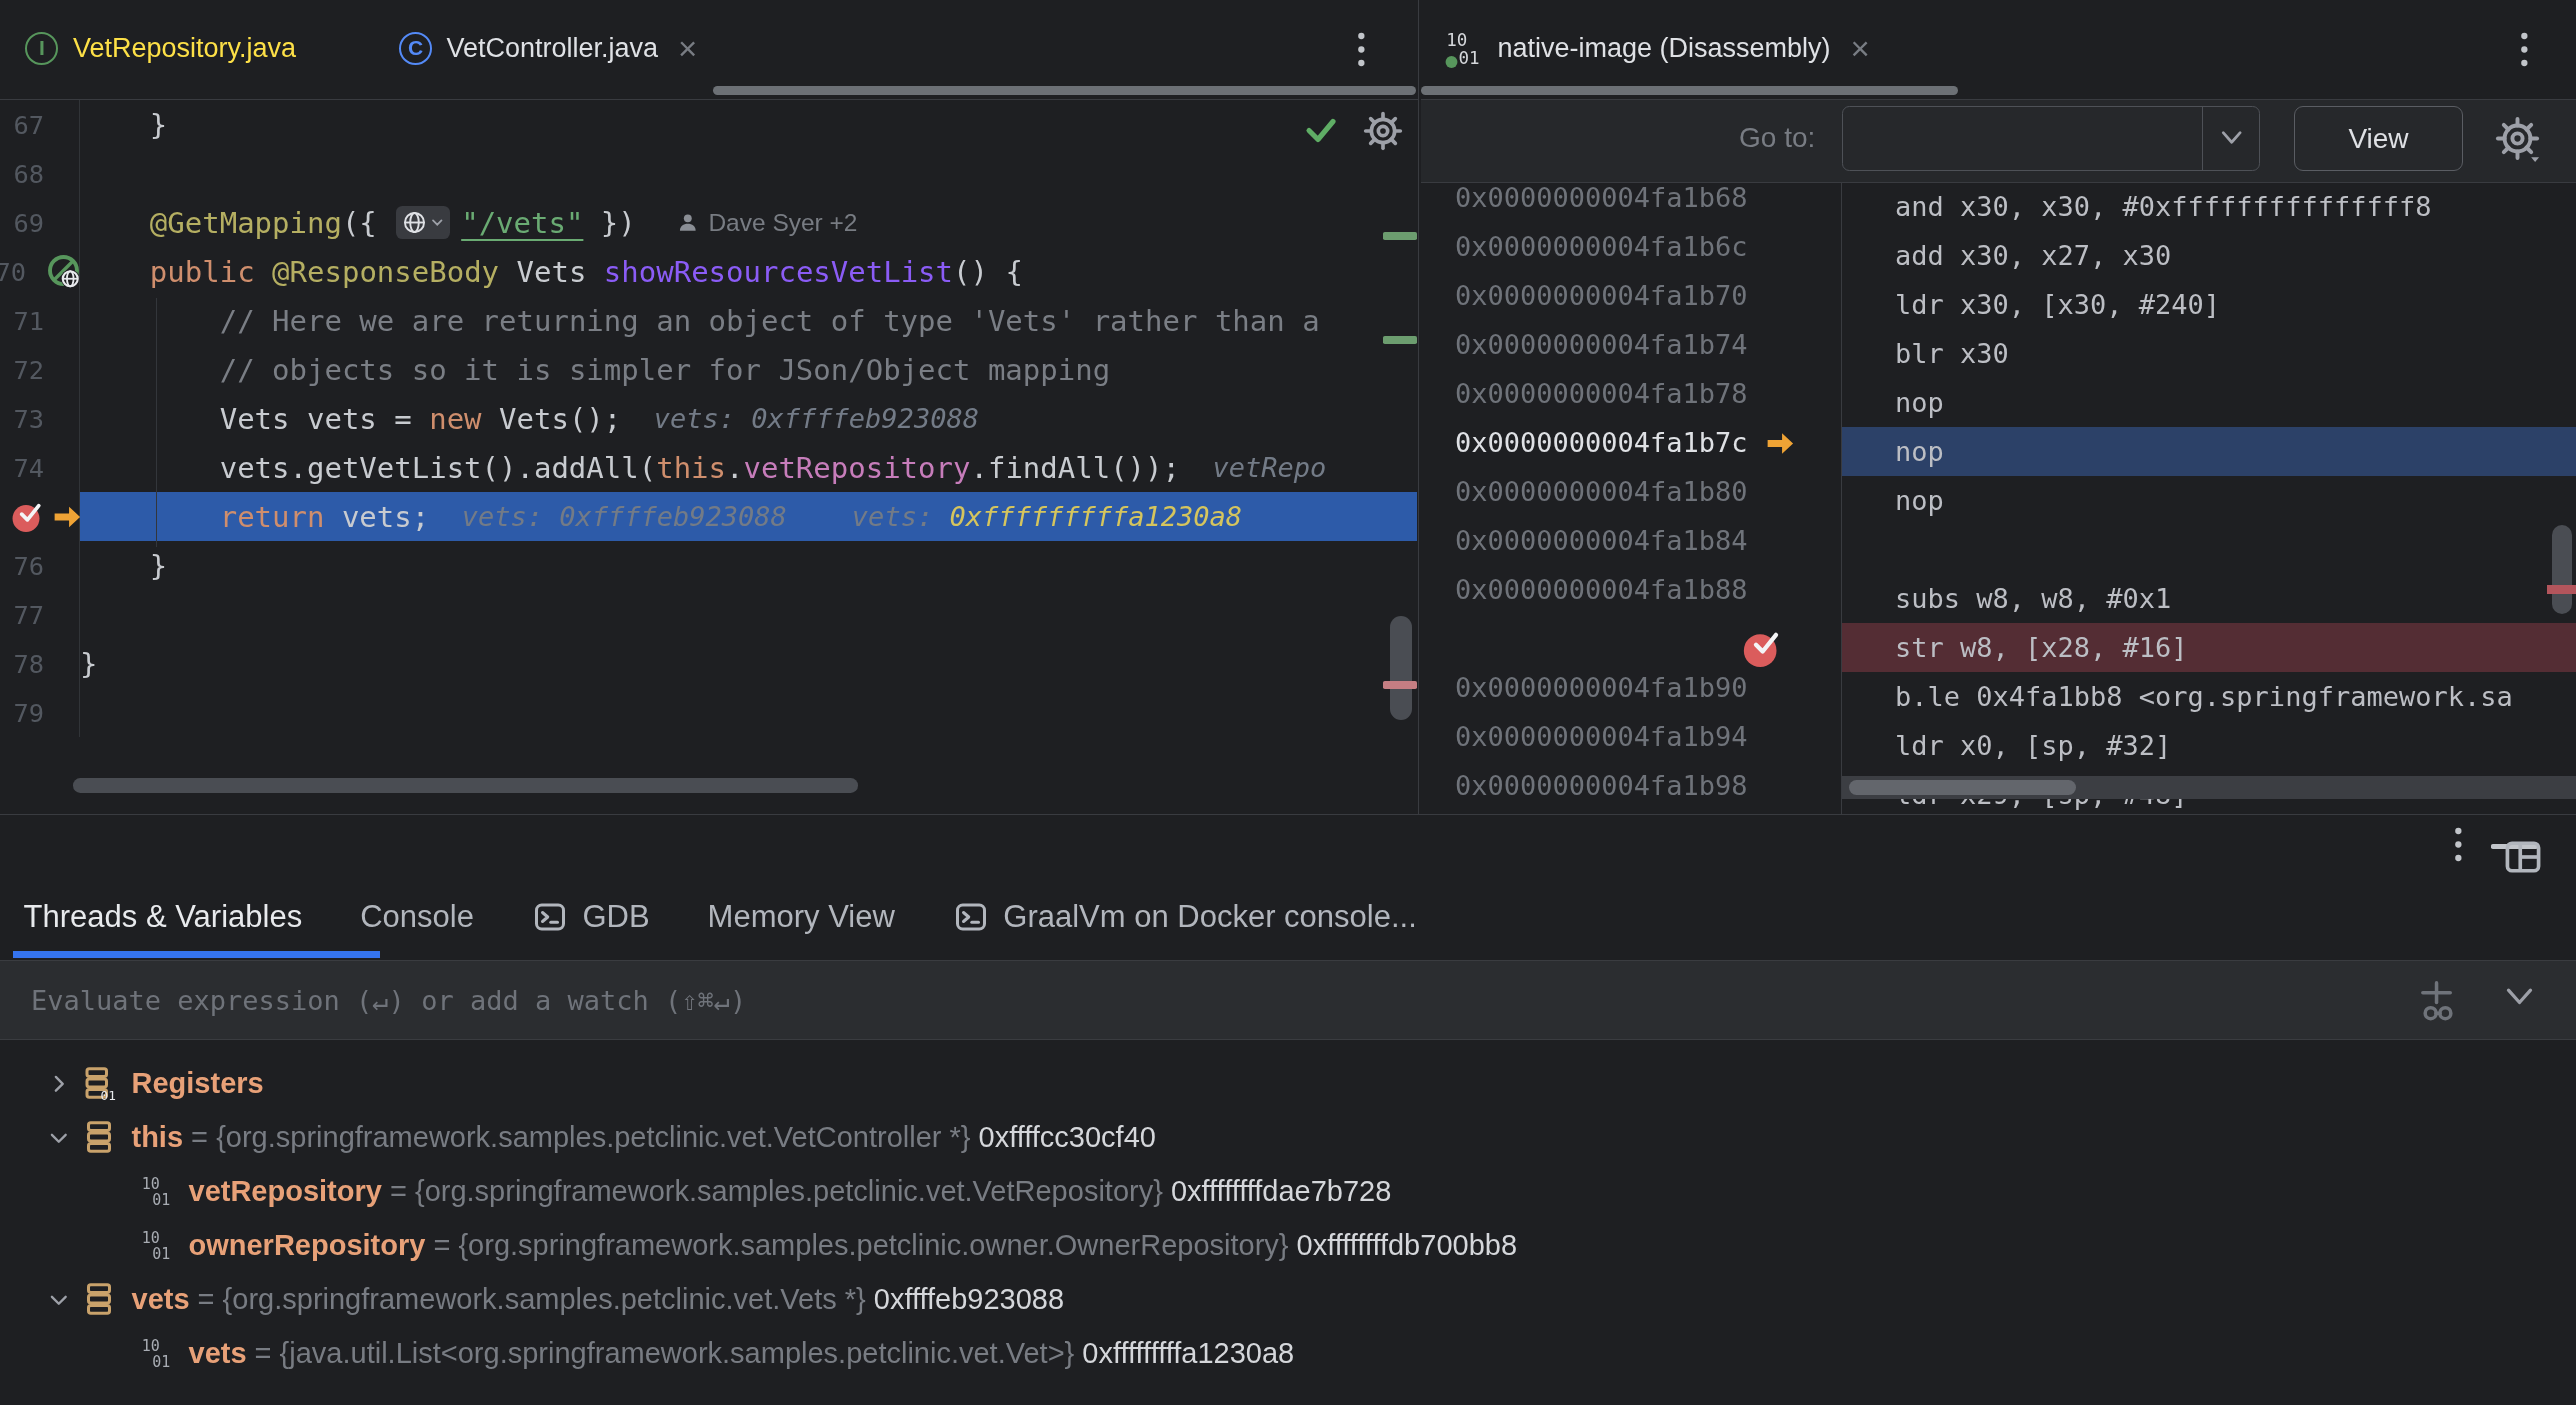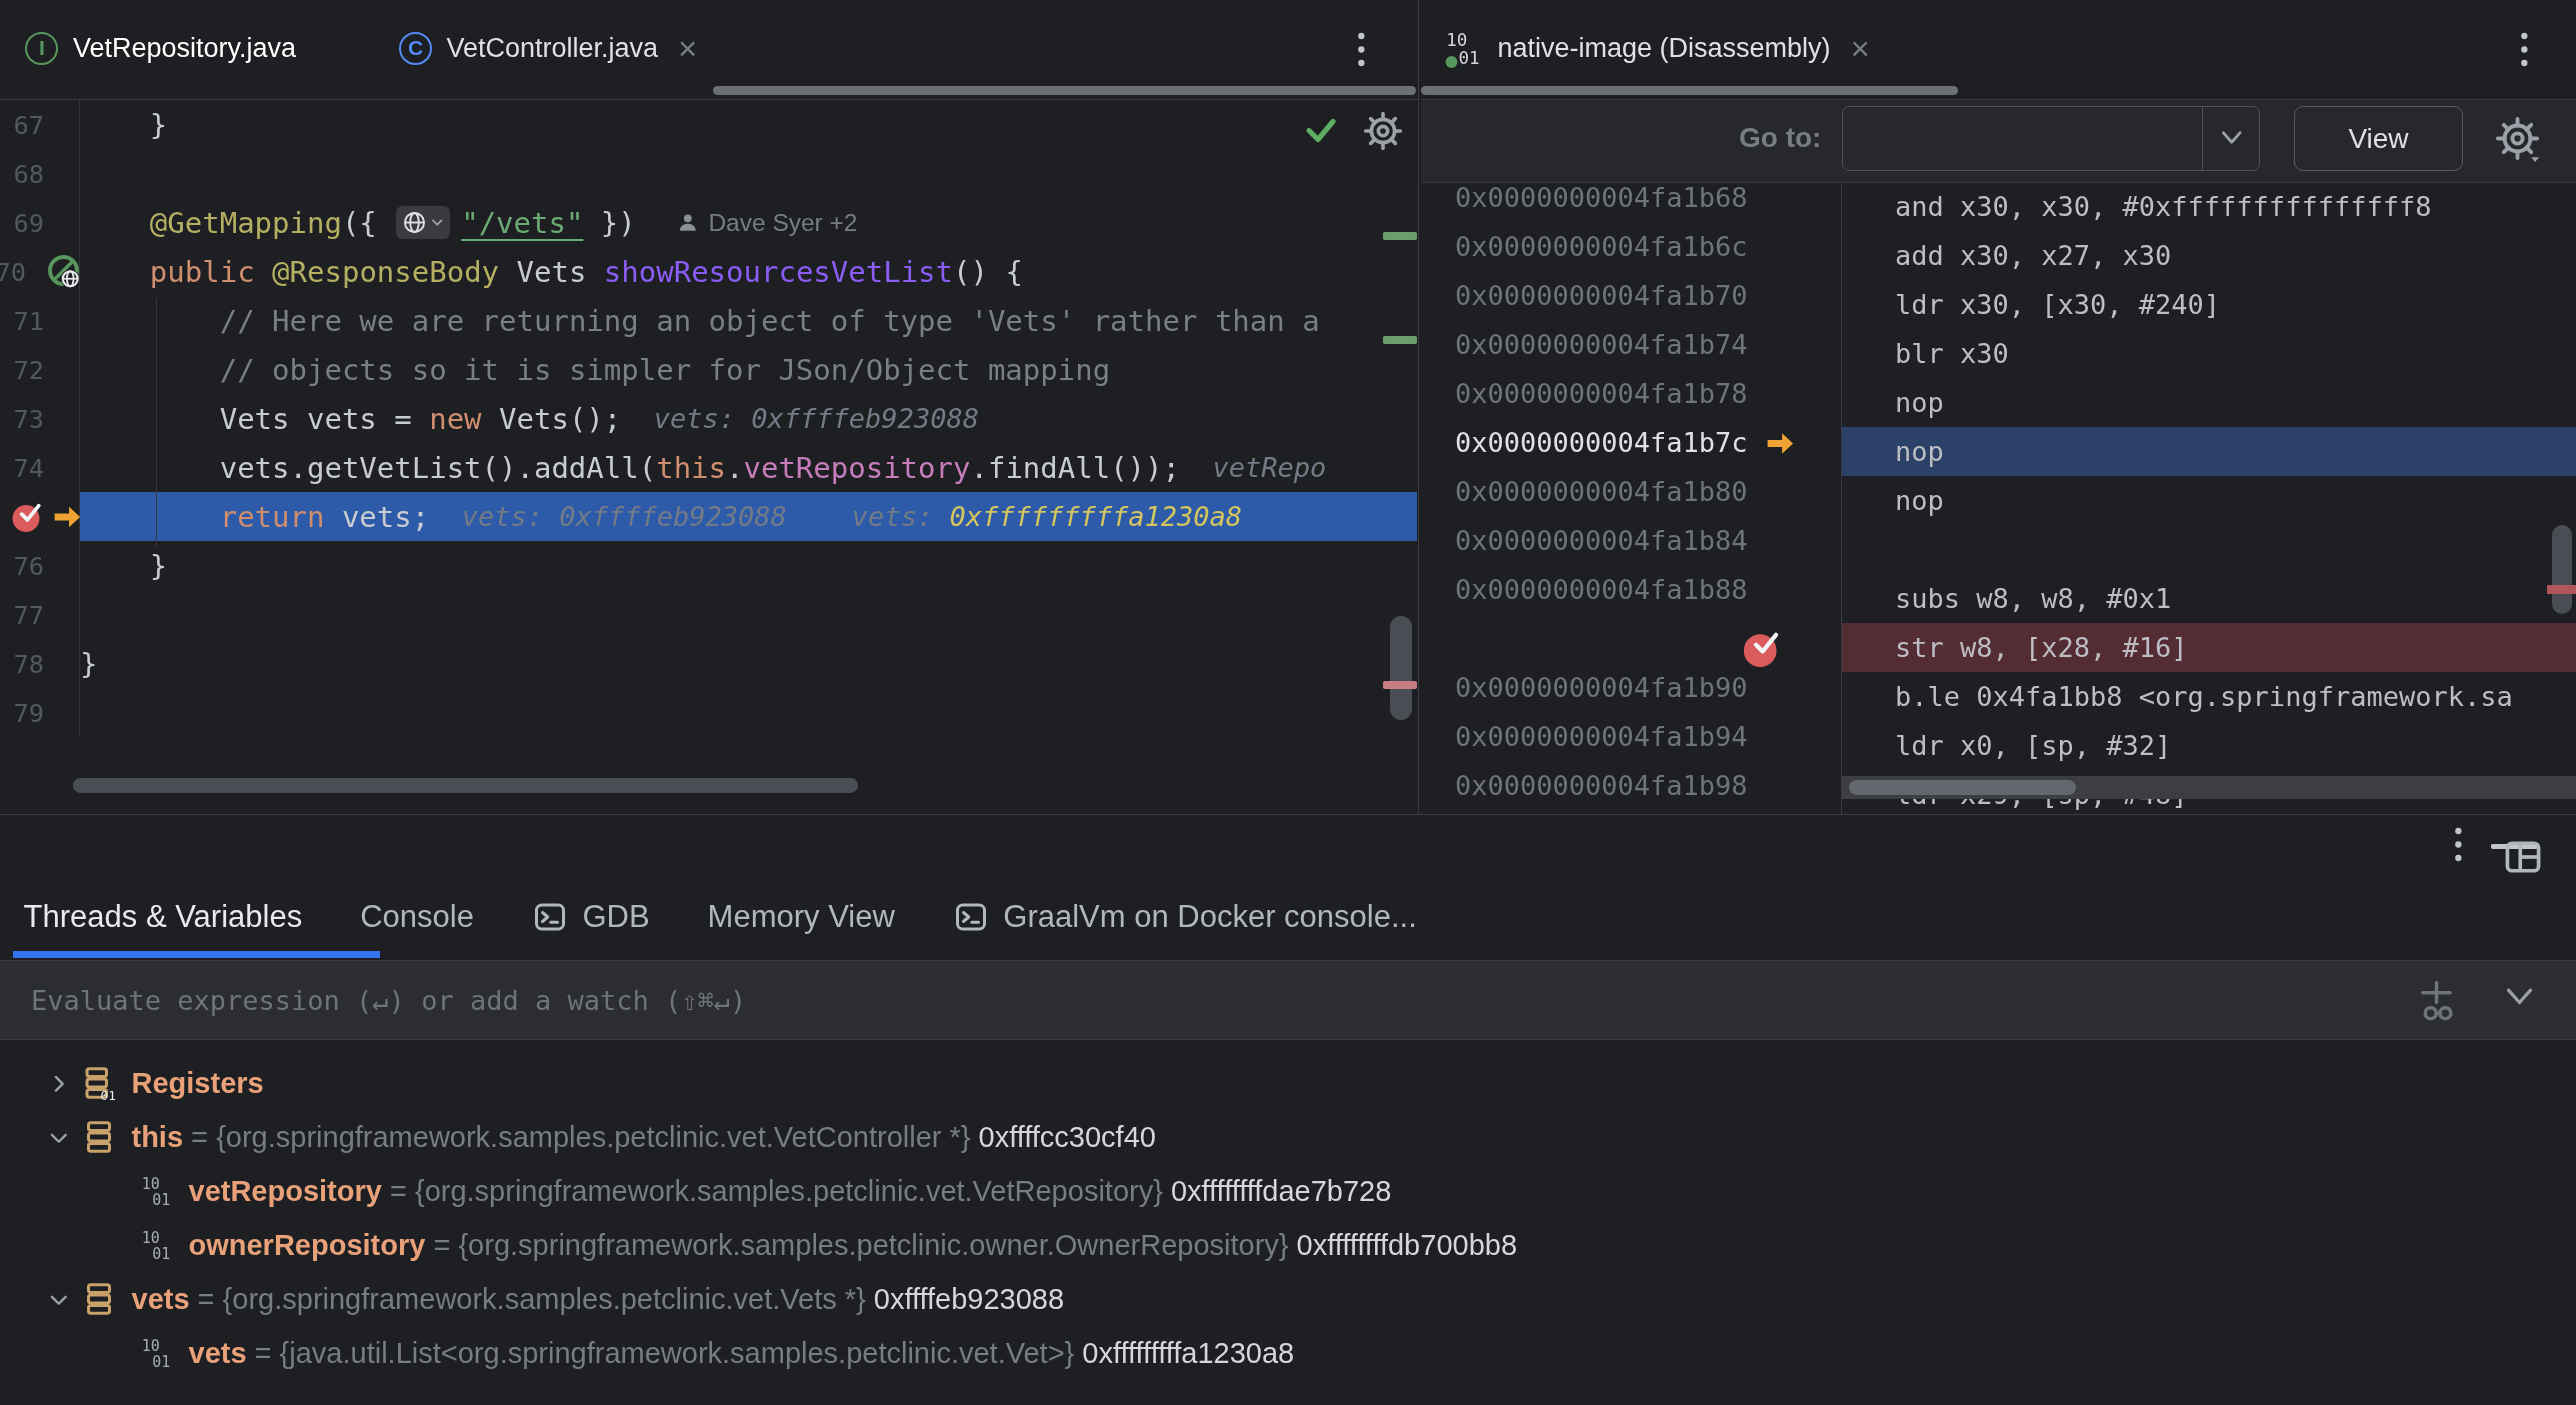--- a/index.html
+++ b/index.html
@@ -4,21 +4,21 @@
 <style>
   html,body{margin:0;padding:0;background:#131314;}
   #app{position:relative;width:2576px;height:1405px;background:#1E1F22;color:#DFE1E5;
        font-family:"Liberation Sans",sans-serif;overflow:hidden;}
 
   
   .pane-left{position:absolute;left:0;top:0;width:1419px;height:814px;border-right:1.8px solid #393B40;box-sizing:border-box;}
   .pane-right{position:absolute;left:1421px;top:0;right:0;height:814px;}
   .tabbar{position:absolute;left:0;top:0;right:0;height:100px;border-bottom:1.8px solid #393B40;box-sizing:border-box;}
   .tab{position:absolute;top:0;height:96px;display:flex;align-items:center;gap:14.5px;font-size:27px;cursor:default;}
-  .tab .lbl-blue{color:#ffffff;}
+  .tab .lbl-blue{color:#fde047;}
   .tab .lbl-white{color:#DFE1E5;}
   .close-x{color:#787C83;font-size:33px;line-height:33px;margin-left:5.4px;}
   .tab-underline{position:absolute;bottom:3.6px;height:9px;background:#6C7075;border-radius:4.5px;}
   .kebab{position:absolute;top:27px;width:12.7px;height:45px;}
 
   
   .cicon{width:33px;height:33px;border-radius:50%;display:flex;align-items:center;justify-content:center;
          font-size:21px;font-weight:bold;box-sizing:border-box;}
   .cicon.iface{border:2.7px solid #57965C;color:#57965C;}
   .cicon.clazz{border:2.7px solid #548AF7;color:#548AF7;}
@@ -47,21 +47,21 @@
   .insp-check{position:absolute;top:14.5px;right:78px;}
   .insp-gear{position:absolute;top:11px;right:14.5px;}
   .ed-vsb{position:absolute;right:5.4px;top:516px;width:22px;height:104px;background:#4A4D53;border-radius:11px;}
   .stripe{position:absolute;right:0;width:34px;height:8.2px;border-radius:1.8px;}
   .stripe.green{background:#6C9D6F;}
   .stripe.pink{background:#C57E83;}
   .ed-hsb{position:absolute;left:73px;top:678px;width:785px;height:14.5px;background:#4A4D53;border-radius:7.3px;}
 
   
   .dtoolbar{position:absolute;top:100px;left:0;right:0;height:83px;background:#26282B;border-bottom:0.9px solid #393B40;box-sizing:border-box;}
-  .goto-label{position:absolute;left:318px;top:22px;color:#787C83;font-size:28px;font-weight:bold;}
+  .goto-label{position:absolute;left:318px;top:22px;color:#787C83;font-size:28px;}
   .combo{position:absolute;left:421px;top:6.4px;width:418px;height:65px;border:1.8px solid #4E5157;border-radius:7.3px;box-sizing:border-box;}
   .combo .sep{position:absolute;right:56px;top:0;bottom:0;width:0.9px;background:#4E5157;}
   .combo .chev{position:absolute;right:14.5px;top:22px;}
   .view-btn{position:absolute;left:873px;top:6.4px;width:169px;height:65px;border:1.8px solid #5A5D63;border-radius:9px;
         box-sizing:border-box;display:flex;align-items:center;justify-content:center;font-size:28px;color:#DFE1E5;}
   .dgear{position:absolute;left:1073px;top:14.5px;}
   .disasm{position:absolute;top:182px;left:0;right:0;height:632px;overflow:hidden;}
   .drow{display:flex;height:49px;align-items:center;font-family:"DejaVu Sans Mono",monospace;font-size:27px;}
   .daddr{width:421px;flex:none;height:100%;color:#6F737A;padding-left:34px;box-sizing:border-box;
         border-right:0.9px solid #393B40;display:flex;align-items:flex-start;position:relative;white-space:pre;}

